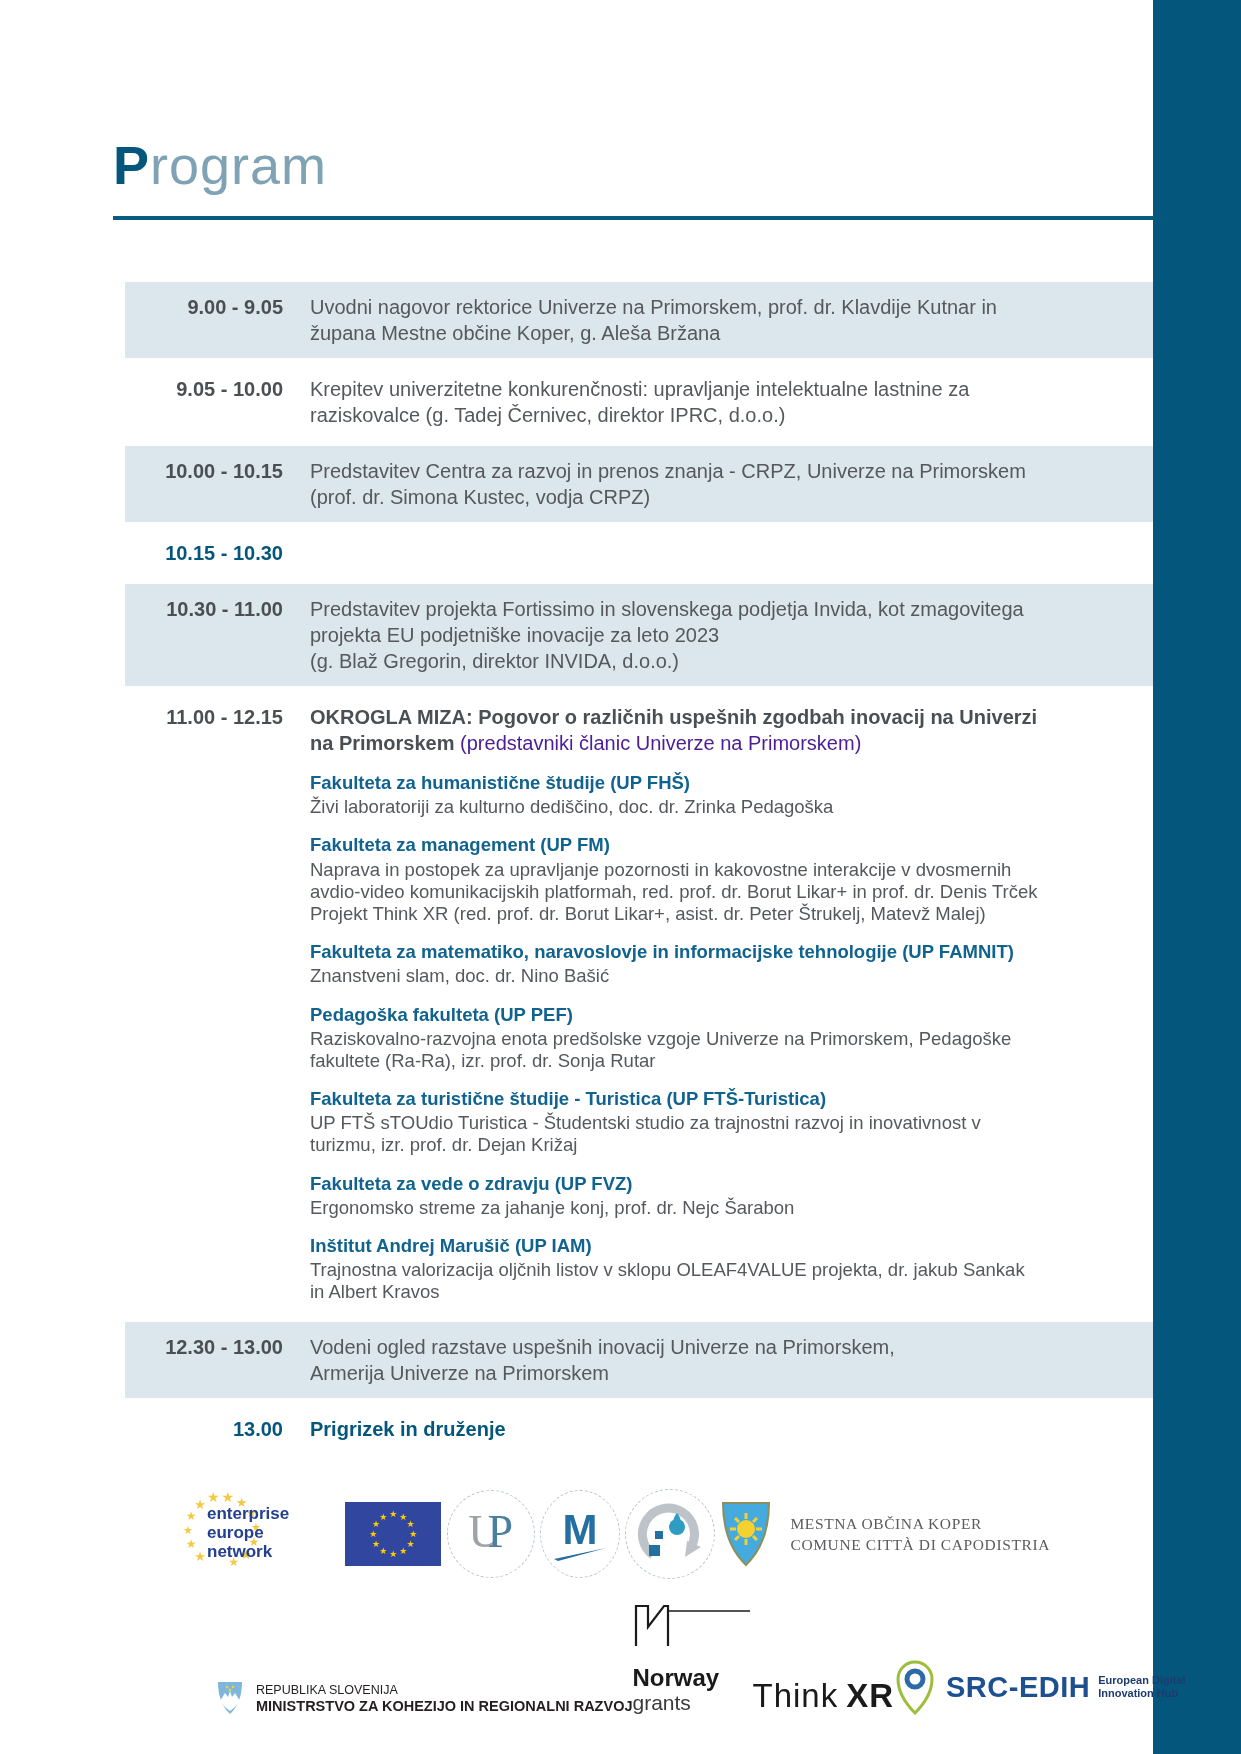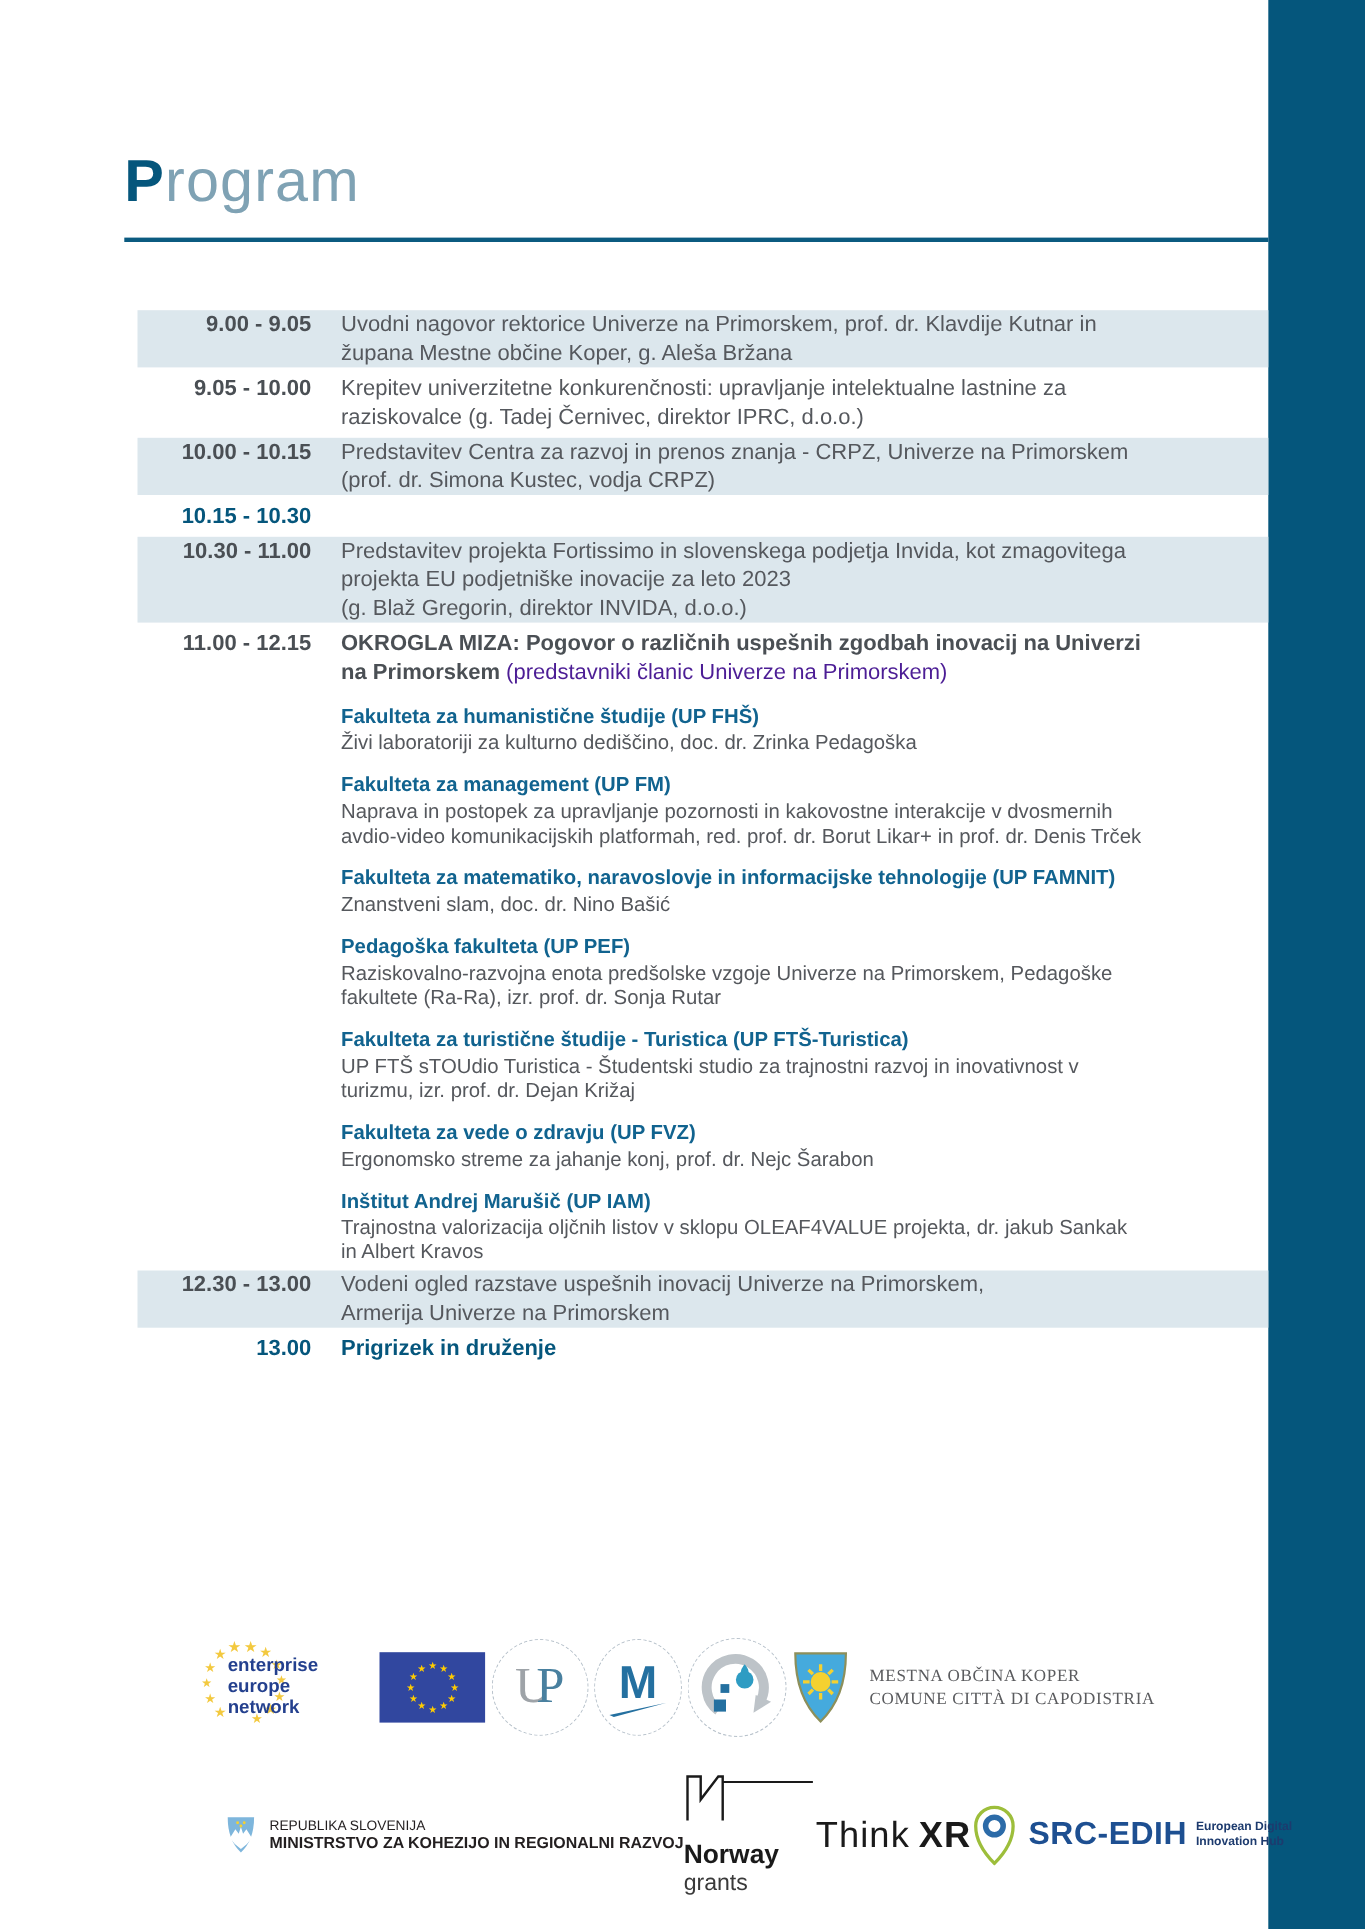--- a/index.html
+++ b/index.html
@@ -9,36 +9,36 @@
   .accent-bar{position:absolute;right:0;top:0;width:88px;height:1754px;background:#05567c;}
 
   .content{position:absolute;left:113px;top:0;width:1040px;}
 
   .title{margin:138px 0 0 0;font-size:54px;line-height:1;font-weight:normal;letter-spacing:1px;}
   .title .cap{color:#05567c;font-weight:bold;}
   .title .rest{color:#7fa2b4;font-weight:normal;}
   .rule{margin-top:24px;height:4px;background:#0b5b80;width:1040px;}
 
   .schedule{margin-top:62px;margin-left:12px;width:1028px;}
-  .row{display:flex;padding:0 0;margin-bottom:6px;}
+  .row{display:flex;padding:12px 0;margin-bottom:6px;}
   .row.shaded{background:#dce7ed;}
   .time{flex:0 0 158px;text-align:right;font-weight:bold;font-size:20px;color:#4a4f54;line-height:26px;}
   .body{margin-left:27px;width:730px;font-size:20px;color:#55585d;line-height:26px;}
   .row.highlight .time{color:#05567c;}
   .row.highlight .body{color:#05567c;font-weight:bold;}
 
   .rt-title{font-weight:bold;color:#4a4f54;line-height:26px;}
   .rt-title .normal{font-weight:normal;color:#4c1d95;}
   .rt-section{margin-top:16px;font-size:18.5px;line-height:1.2;}
   .rt-head{font-weight:bold;color:#11638f;margin-bottom:2px;}
   .rt-lines{color:#55585d;}
 
   
   .logos-row1{position:absolute;left:180px;top:1478px;width:870px;height:112px;display:flex;align-items:center;justify-content:space-between;}
-  .logos-row2{position:absolute;left:205px;top:1620px;width:830px;height:95px;display:flex;align-items:center;justify-content:space-between;}
+  .logos-row2{position:absolute;left:216px;top:1620px;width:830px;height:95px;display:flex;align-items:flex-end;justify-content:space-between;}
 
   .een{position:relative;width:160px;height:92px;}
   .een-stars{position:absolute;left:0;top:0;width:84px;height:84px;}
   .een-stars span{position:absolute;color:#f3c93f;transform:translate(-50%,-50%);}
   .een-text{position:absolute;left:27px;top:16px;font-size:17px;font-weight:bold;color:#24408e;line-height:19px;}
 
   .eu-flag{position:relative;width:96px;height:64px;background:#31479f;}
   .eu-flag span{position:absolute;color:#ffcc00;font-size:9px;transform:translate(-50%,-50%);}
 
   .up-logo{position:relative;width:88px;height:88px;}
@@ -125,20 +125,21 @@
           <div class="rt-section">
             <div class="rt-head">Fakulteta za humanistične študije (UP FHŠ)</div>
             <div class="rt-lines">
                 <div>Živi laboratoriji za kulturno dediščino, doc. dr. Zrinka Pedagoška</div>
               </div>
           </div>
           <div class="rt-section">
             <div class="rt-head">Fakulteta za management (UP FM)</div>
             <div class="rt-lines">
                 <div>Naprava in postopek za upravljanje pozornosti in kakovostne interakcije v dvosmernih avdio-video komunikacijskih platformah, red. prof. dr. Borut Likar+ in prof. dr. Denis Trček</div>
+                <div>Projekt Think XR (red. prof. dr. Borut Likar+, asist. dr. Peter Štrukelj, Matevž Malej)</div>
               </div>
           </div>
           <div class="rt-section">
             <div class="rt-head">Fakulteta za matematiko, naravoslovje in informacijske tehnologije (UP FAMNIT)</div>
             <div class="rt-lines">
                 <div>Znanstveni slam, doc. dr. Nino Bašić</div>
               </div>
           </div>
           <div class="rt-section">
             <div class="rt-head">Pedagoška fakulteta (UP PEF)</div>

